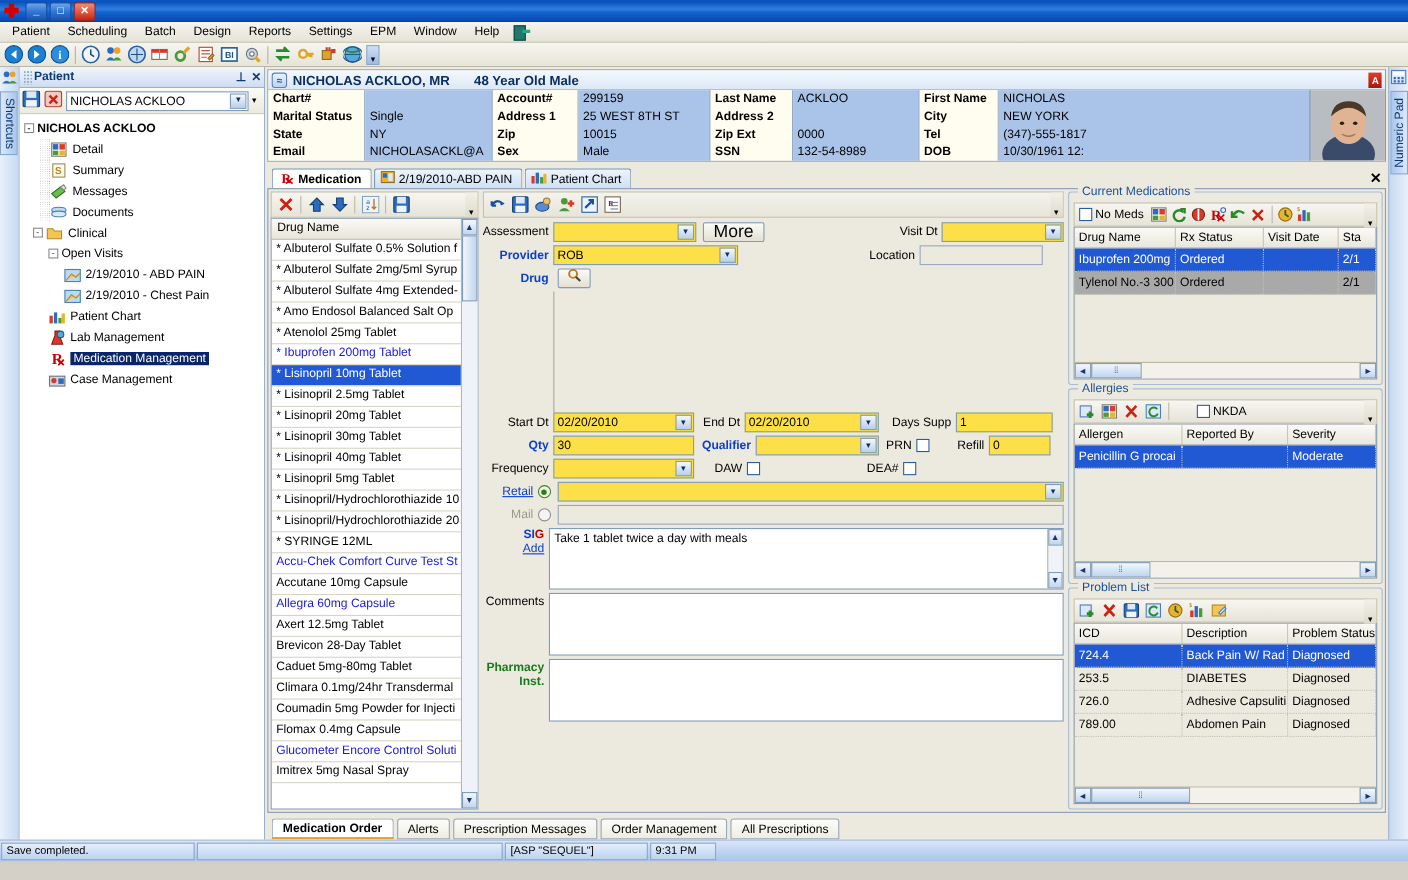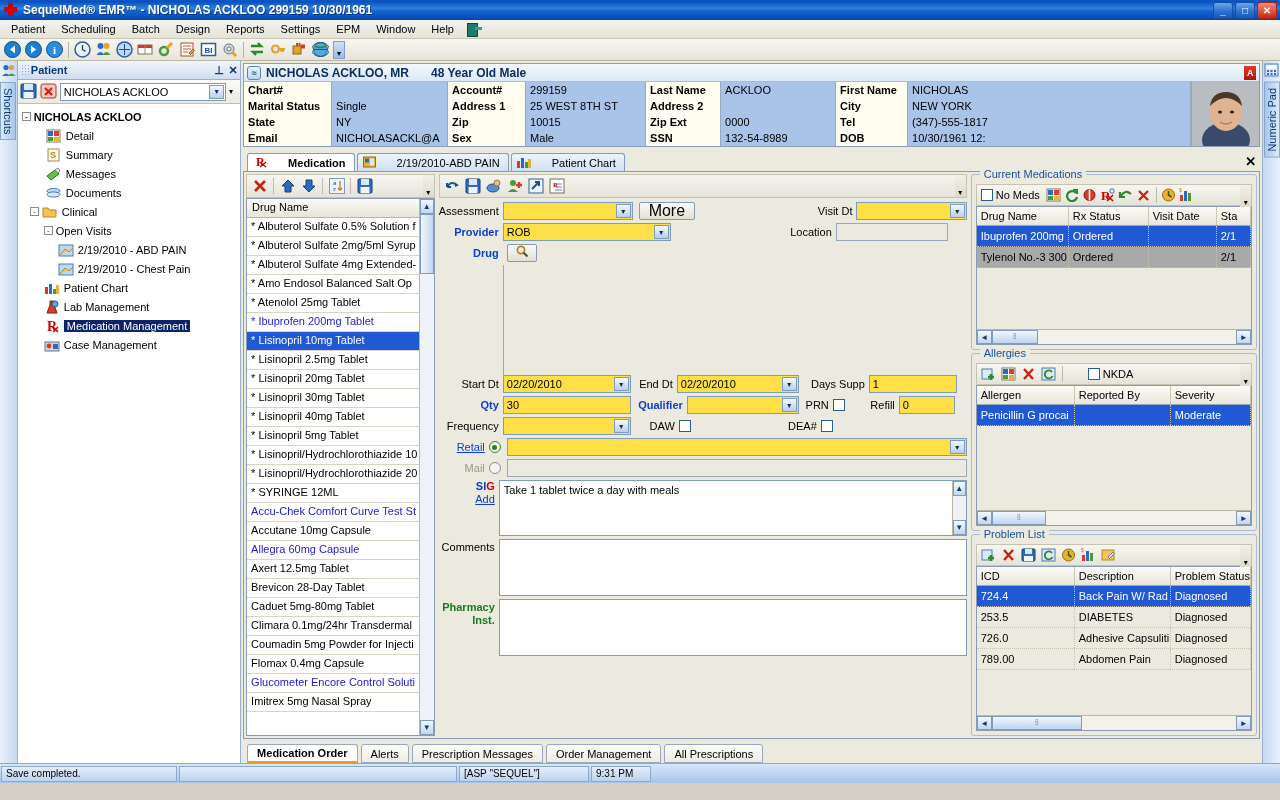--- a/index.html
+++ b/index.html
@@ -107,21 +107,21 @@
   #dh-flag:after{content:"A";position:absolute;inset:0;color:#fff;font-size:9px;font-weight:bold;text-align:center;line-height:14px;}
   #demo-grid { display:flex; height:64px; }
   .dcol { display:flex; flex-direction:column; border-right:1px solid #9aa8bd;}
   .dcol.lab { background:#fffdf0; font-weight:bold; }
   .dcol.val { background:#aac3e8; }
   .dcell { height:16px; line-height:16px; font-size:11px; padding-left:4px; white-space:nowrap; overflow:hidden;}
   #photo { width:68px; background:#c9c9c9; border-left:1px solid #9aa8bd; position:relative; overflow:hidden;}
 
   
   #doc-tabs { height:20px; display:flex; align-items:flex-end; margin:4px 0 0 6px; position:relative;}
-  .dtab { height:18px; display:flex; align-items:center; gap:21px; padding:0 8px 0 5px;
+  .dtab { height:18px; display:flex; align-items:center; gap:4px; padding:0 8px 0 5px;
      background:linear-gradient(to bottom,#eef4fc,#cfe0f3); border:1px solid #7f9db9;
      border-bottom:none; border-radius:3px 3px 0 0; font-size:11px; margin-right:2px;}
   .dtab.active { background:linear-gradient(to bottom,#ffffff,#ffffff); font-weight:bold; }
   #doc-close { position:absolute; right:6px; bottom:2px; font-size:13px; font-weight:bold; color:#000;}
 
   #doc-body { flex:1 1 auto; margin:0 2px 2px 2px; border:1px solid #8a9cb5; background:#ece9df;
      display:flex; min-height:0;}
 
   
   #druglist-col { width:195px; display:flex; flex-direction:column; padding:2px; min-width:0;}
@@ -204,21 +204,20 @@
   #statusbar { height:20px; width:100%; display:flex; align-items:center;
      background:linear-gradient(to bottom,#d8e6fa,#a9c4e8); border-top:1px solid #8da8cc; font-size:10px;}
   .sb-cell { height:16px; margin:0 1px; border:1px solid #8da8cc; background:linear-gradient(to bottom,#e4eefc,#bdd3ee);
      display:flex; align-items:center; padding:0 4px; white-space:nowrap; overflow:hidden;}
 </style>
 </head>
 <body>
 
 <div id="titlebar">
   <span class="tb-icon"></span>
-  <span id="tb-title">SequelMed® EMR™ - NICHOLAS ACKLOO  299159  10/30/1961</span>
   <span class="tb-btns">
     <span class="tb-btn">_</span>
     <span class="tb-btn">□</span>
     <span class="tb-btn close">✕</span>
   </span>
 </div>
 
 <div id="menubar">
   <span class="menu-item">Patient</span>
   <span class="menu-item">Scheduling</span>

